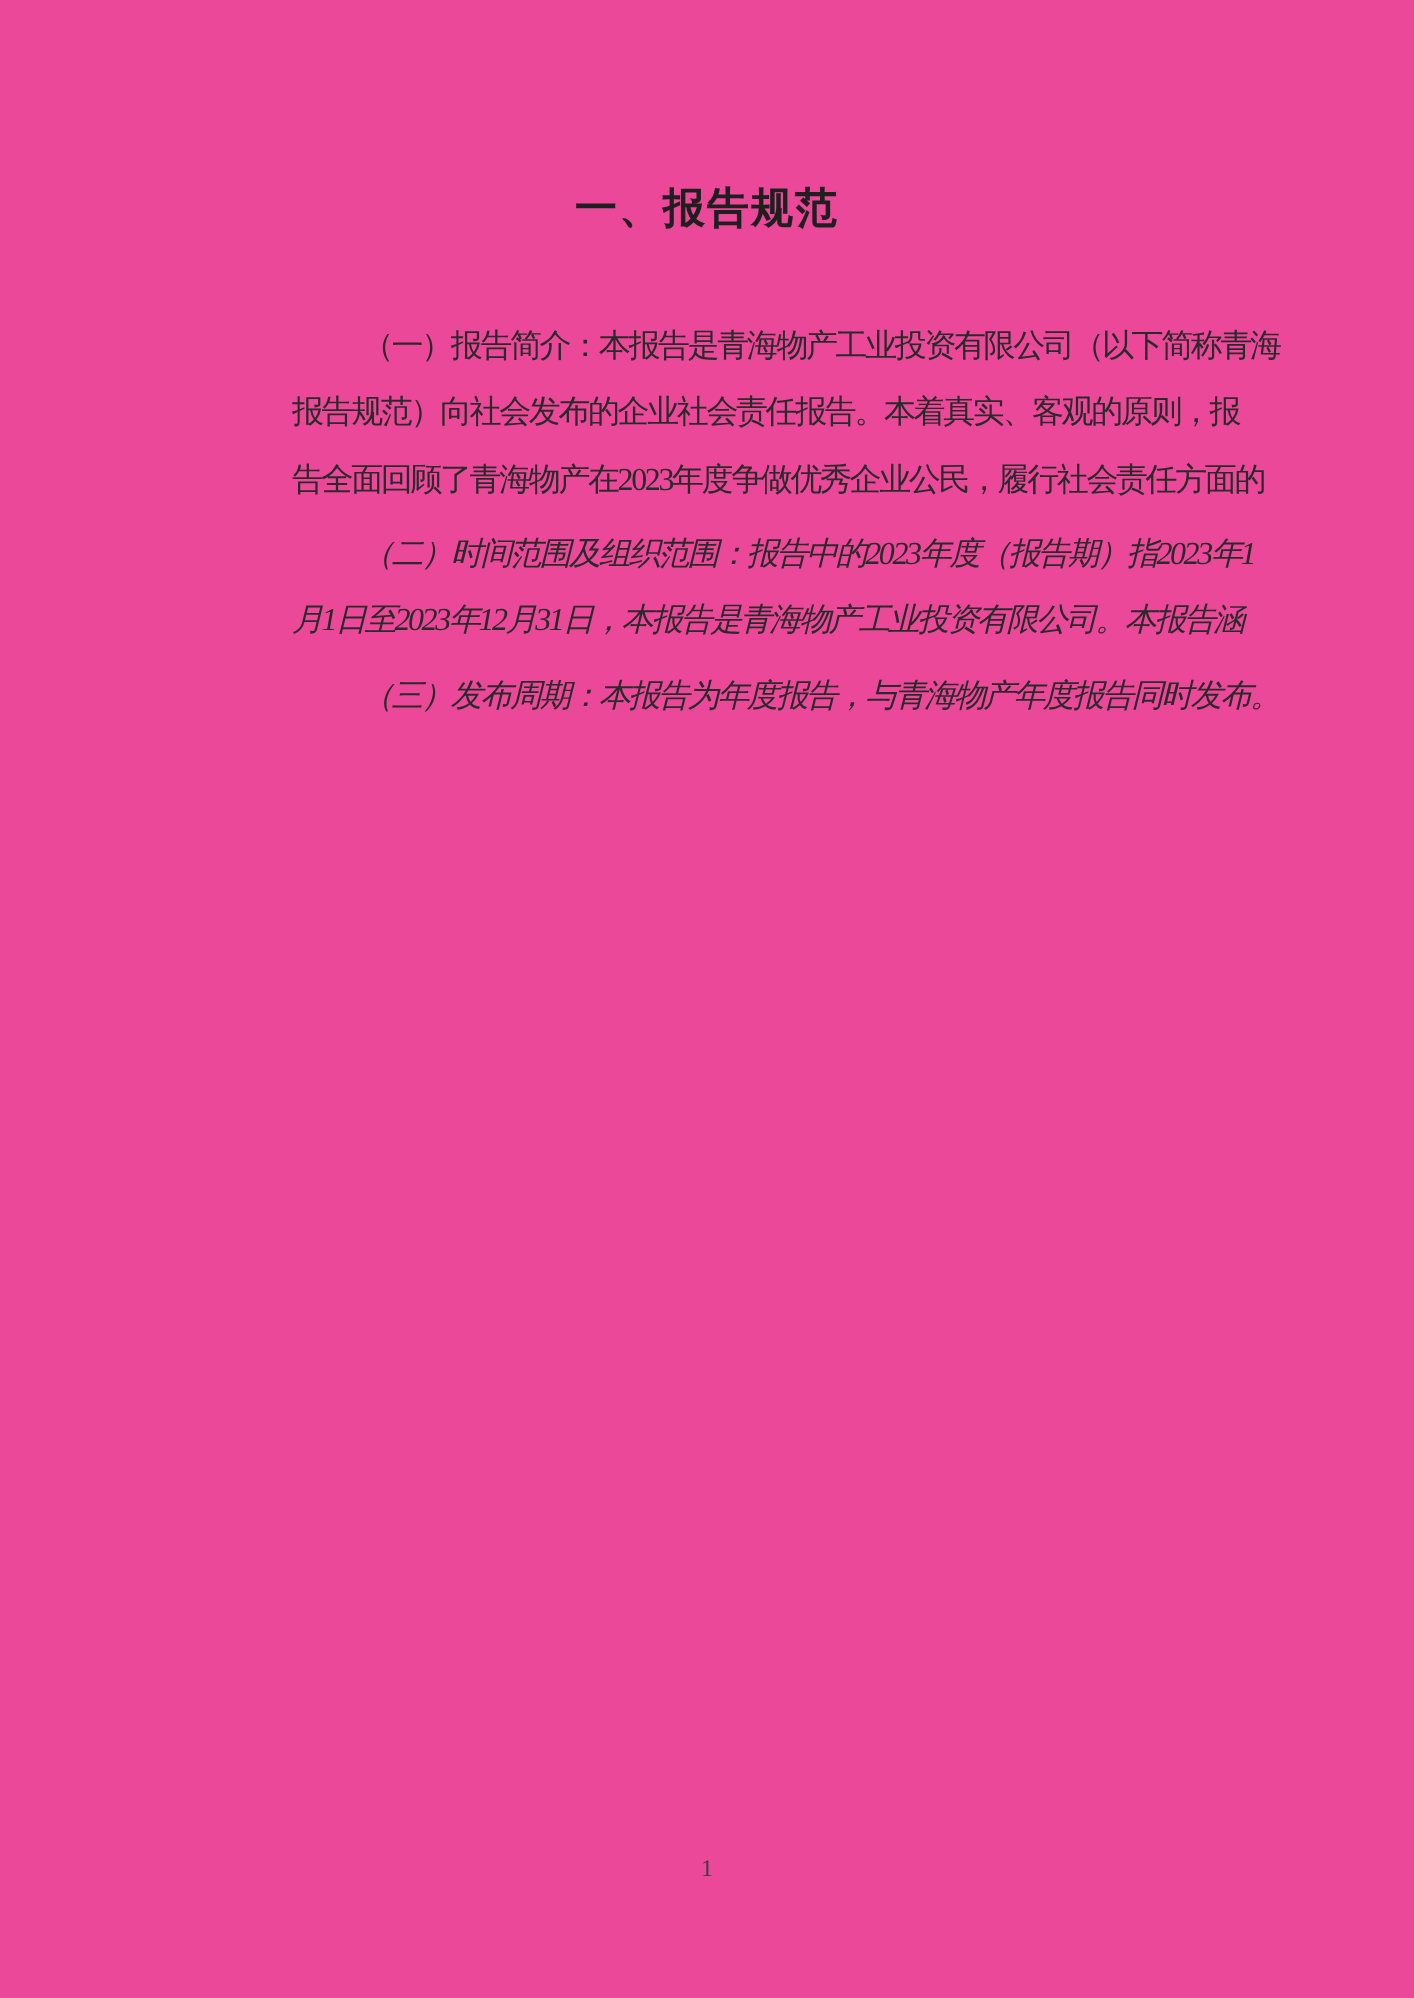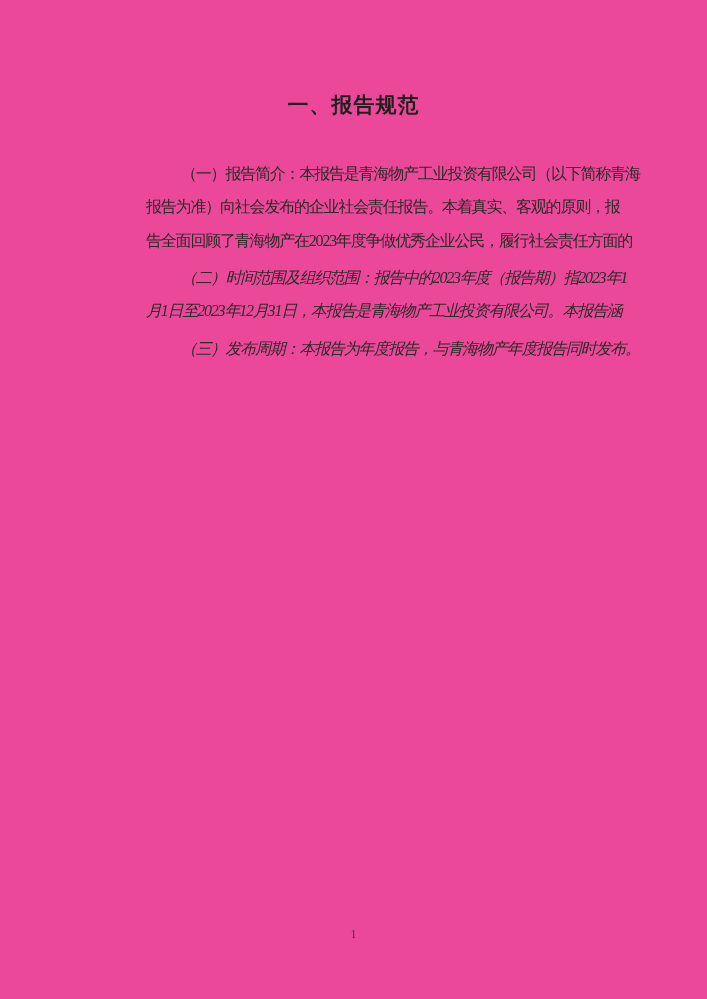--- a/index.html
+++ b/index.html
@@ -63,21 +63,21 @@
 <body>
 
 <div class="page">
 
   <div class="doc-title">一、报告规范</div>
 
   <div class="doc-body">
 
     <div class="paragraph">
       <div class="text-line">（一）报告简介：本报告是青海物产工业投资有限公司（以下简称青海</div>
-      <div class="text-line">报告为准）向社会发布的企业社会责任报告。本着真实、客观的原则，报</div>
+      <div class="text-line">报告规范）向社会发布的企业社会责任报告。本着真实、客观的原则，报</div>
       <div class="text-line">告全面回顾了青海物产在2023年度争做优秀企业公民，履行社会责任方面的</div>
     </div>
 
     <div class="paragraph">
       <div class="text-line">（二）时间范围及组织范围：报告中的2023年度（报告期）指2023年1</div>
       <div class="text-line">月1日至2023年12月31日，本报告是青海物产工业投资有限公司。本报告涵</div>
     </div>
 
     <div class="paragraph">
       <div class="text-line">（三）发布周期：本报告为年度报告，与青海物产年度报告同时发布。</div>

